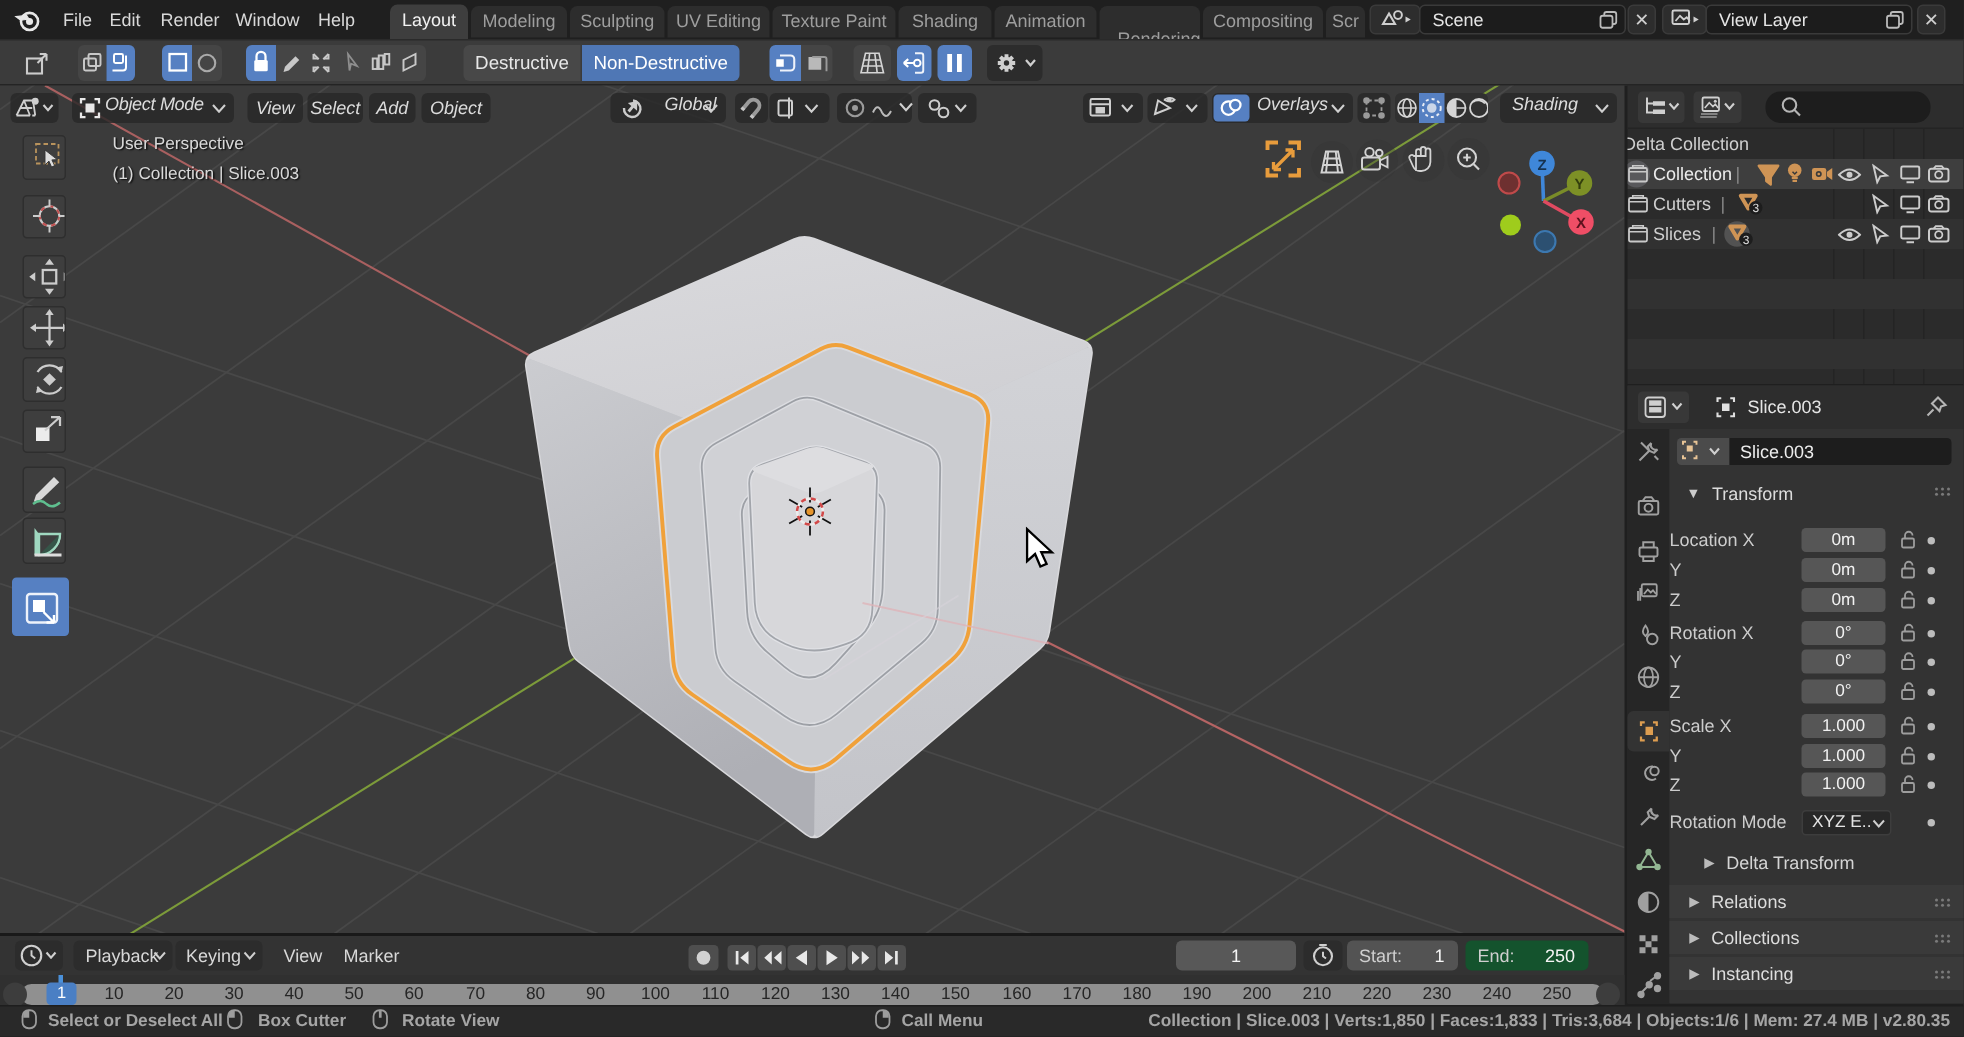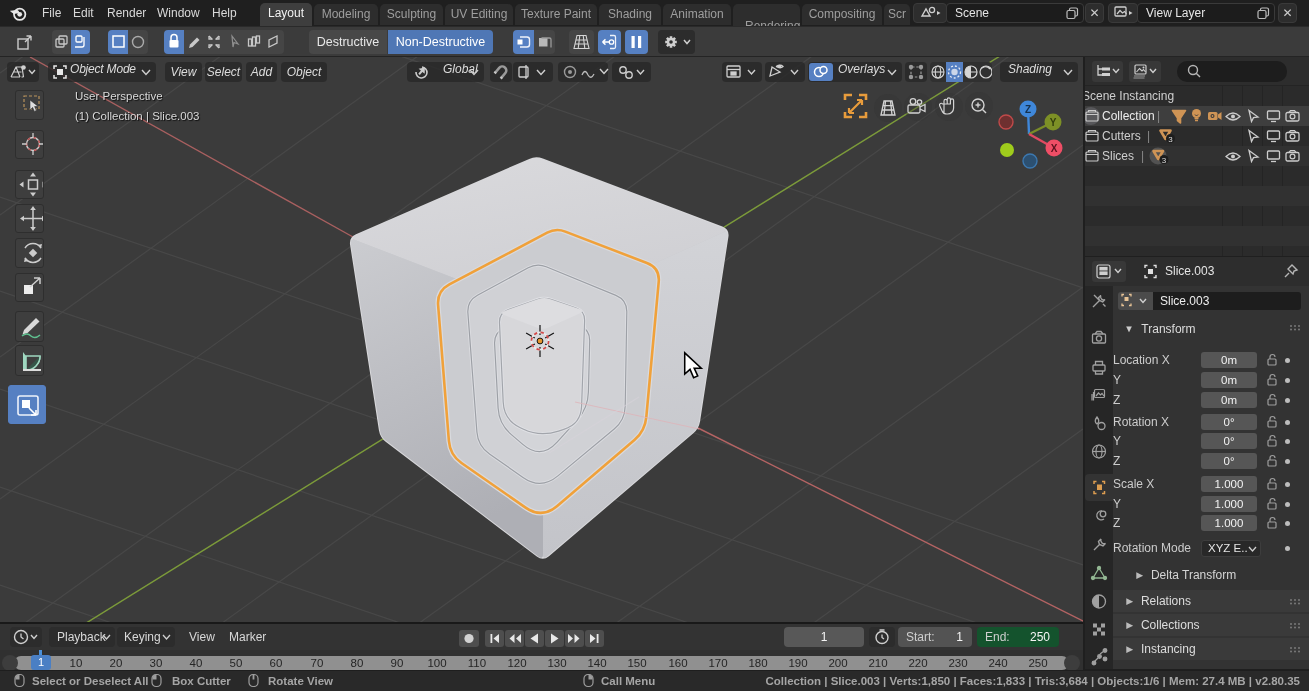--- a/index.html
+++ b/index.html
@@ -618,21 +618,21 @@
 
     <div style="position:absolute;left:137px;top:29px;width:1px;height:170px;background:#242424"></div>
     <div style="position:absolute;left:157px;top:29px;width:1px;height:170px;background:#242424"></div>
     <div style="position:absolute;left:177px;top:29px;width:1px;height:170px;background:#242424"></div>
     <div style="position:absolute;left:197px;top:29px;width:1px;height:170px;background:#242424"></div>
 
     <div style="position:absolute;left:0;top:49px;width:224px;height:20px;background:#3e3e3e"></div>
     <div style="position:absolute;left:0;top:89px;width:224px;height:20px;background:#313131"></div>
     <div style="position:absolute;left:0;top:129px;width:224px;height:20px;background:#313131"></div>
     <div style="position:absolute;left:0;top:169px;width:224px;height:20px;background:#313131"></div>
-    <div class="orow" style="top:29px;left:-3px">Scene Instancing</div>
+    <div class="orow" style="top:29px;left:-3px">Delta Collection</div>
     <div class="orow" style="top:49px">
       <div style="position:absolute;left:-3px;top:1px;width:18px;height:18px;border-radius:50%;background:#6e6e72;opacity:0.55"></div>
       <svg width="14" height="14" viewBox="0 0 14 14" style="position:absolute;left:0px;top:3px">
         <rect x="1" y="3" width="12" height="9" rx="1" fill="none" stroke="#c9c9c9" stroke-width="1.2"></rect>
         <path d="M1 5.5 h12 M3.5 3 v-1.5 h7 V3" stroke="#c9c9c9" stroke-width="1.1" fill="none"></path>
       </svg>
       <span style="position:absolute;left:17px;color:#ececec">Collection</span>
       <span style="position:absolute;left:72px;color:#888">|</span>
       <svg width="16" height="15" viewBox="0 0 16 15" style="position:absolute;left:86px;top:3px">
         <path d="M1.5 1.5 h13 l-5 7.5 v5 l-3 -2.3 v-2.7 z" fill="#cf9455" stroke="#cf9455" stroke-width="1.6" stroke-linejoin="round"></path>

